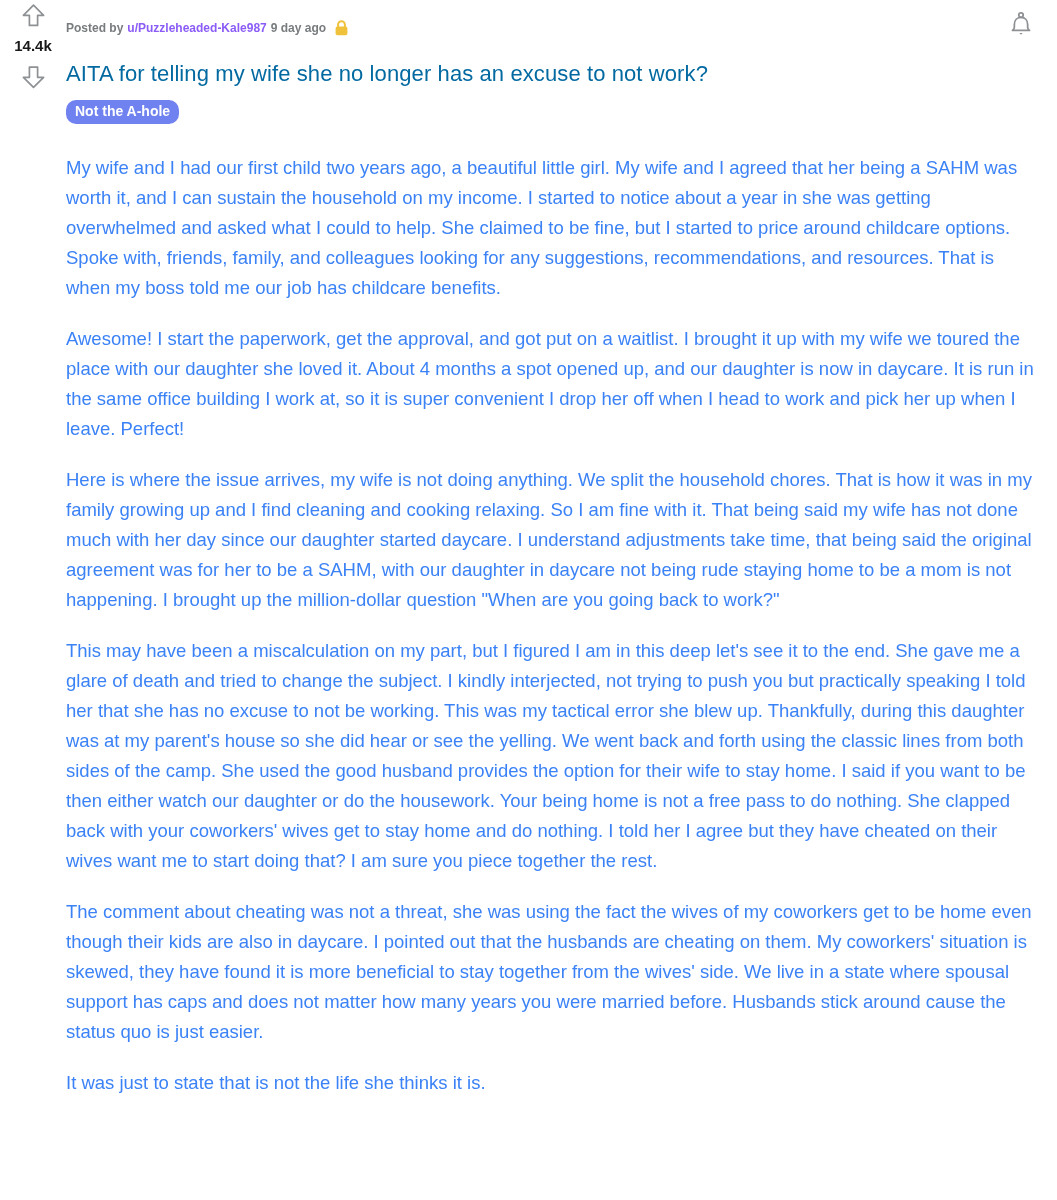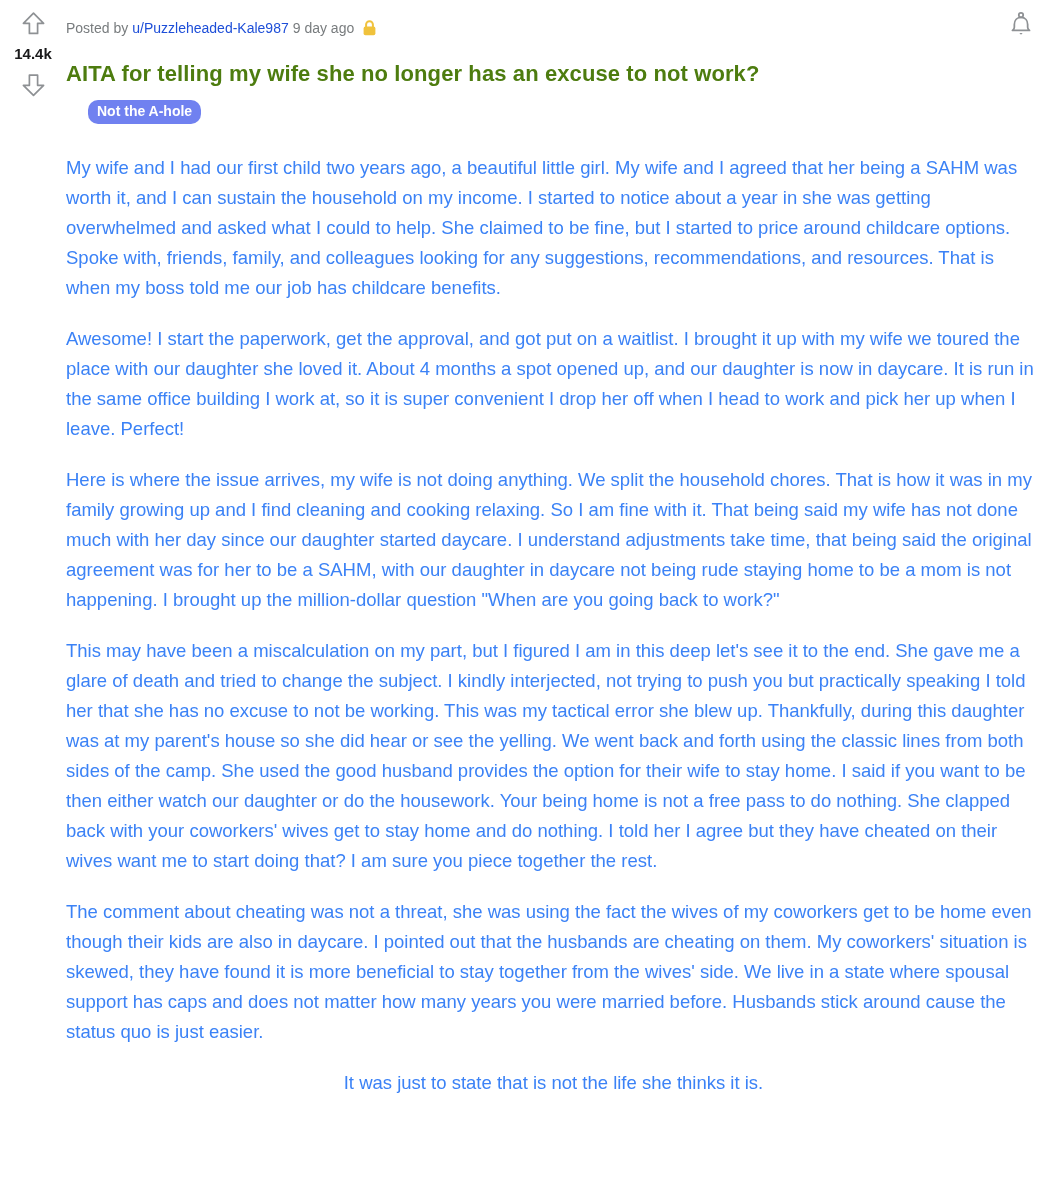--- a/index.html
+++ b/index.html
@@ -19,21 +19,20 @@
     display: flex;
     align-items: flex-start;
   }
   
   .vote-col {
     width: 66px;
     flex-shrink: 0;
     display: flex;
     flex-direction: column;
     align-items: center;
-    padding-top: 8px;
   }
   .vote-btn {
     background: none;
     border: none;
     padding: 0;
     margin: 0;
     cursor: pointer;
     width: 30px;
     height: 30px;
     display: flex;
@@ -50,71 +49,71 @@
   }
   
   .content {
     flex: 1;
     padding: 10px 16px 20px 0;
     min-width: 0;
   }
   .meta-row {
     display: flex;
     align-items: center;
-    font-size: 14px;
+    font-size: 12px;
     color: #787c7e;
     line-height: 18px;
+    font-weight: bold;
   }
   .meta-row .sep { width: 4px; }
   .meta-user {
-    color: #1d4ed8;
+    color: #8b5cf6;
     text-decoration: none;
   }
   .lock-wrap { margin-left: 7px; display: flex; align-items: center; }
   .bell-btn {
     margin-left: auto;
     margin-right: 6px;
     background: none;
     border: none;
     padding: 0;
     cursor: pointer;
     display: flex;
     align-items: center;
   }
   .post-title {
     font-size: 22px;
-    font-weight: 700;
-    color: #4d7c0f;
+    font-weight: 400;
+    color: #0369a1;
     margin: 15px 0 12px;
     line-height: 28px;
     letter-spacing: 0.1px;
   }
   .flair {
     display: inline-block;
     background: var(--flair-bg, #7081f0);
     color: #ffffff;
     font-size: 14px;
     font-weight: 700;
     padding: 3px 9px 4px;
     border-radius: 10px;
     line-height: 17px;
-    margin-left: 22px;
   }
   .post-body {
     margin-top: 29px;
     max-width: 976px;
     font-size: 18.5px;
     line-height: 30px;
     color: #3b82f6;
     font-weight: 400;
   }
   .post-body p {
     margin: 0 0 21px;
   }
-  .post-body p:last-child { margin-bottom: 12px; text-align: center; }
+  .post-body p:last-child { margin-bottom: 12px; }
 </style>
 </head>
 <body>
 
 <div class="page">
   <div class="post">
 
     <div class="vote-col">
       <button class="vote-btn" aria-label="upvote">
         <span>

